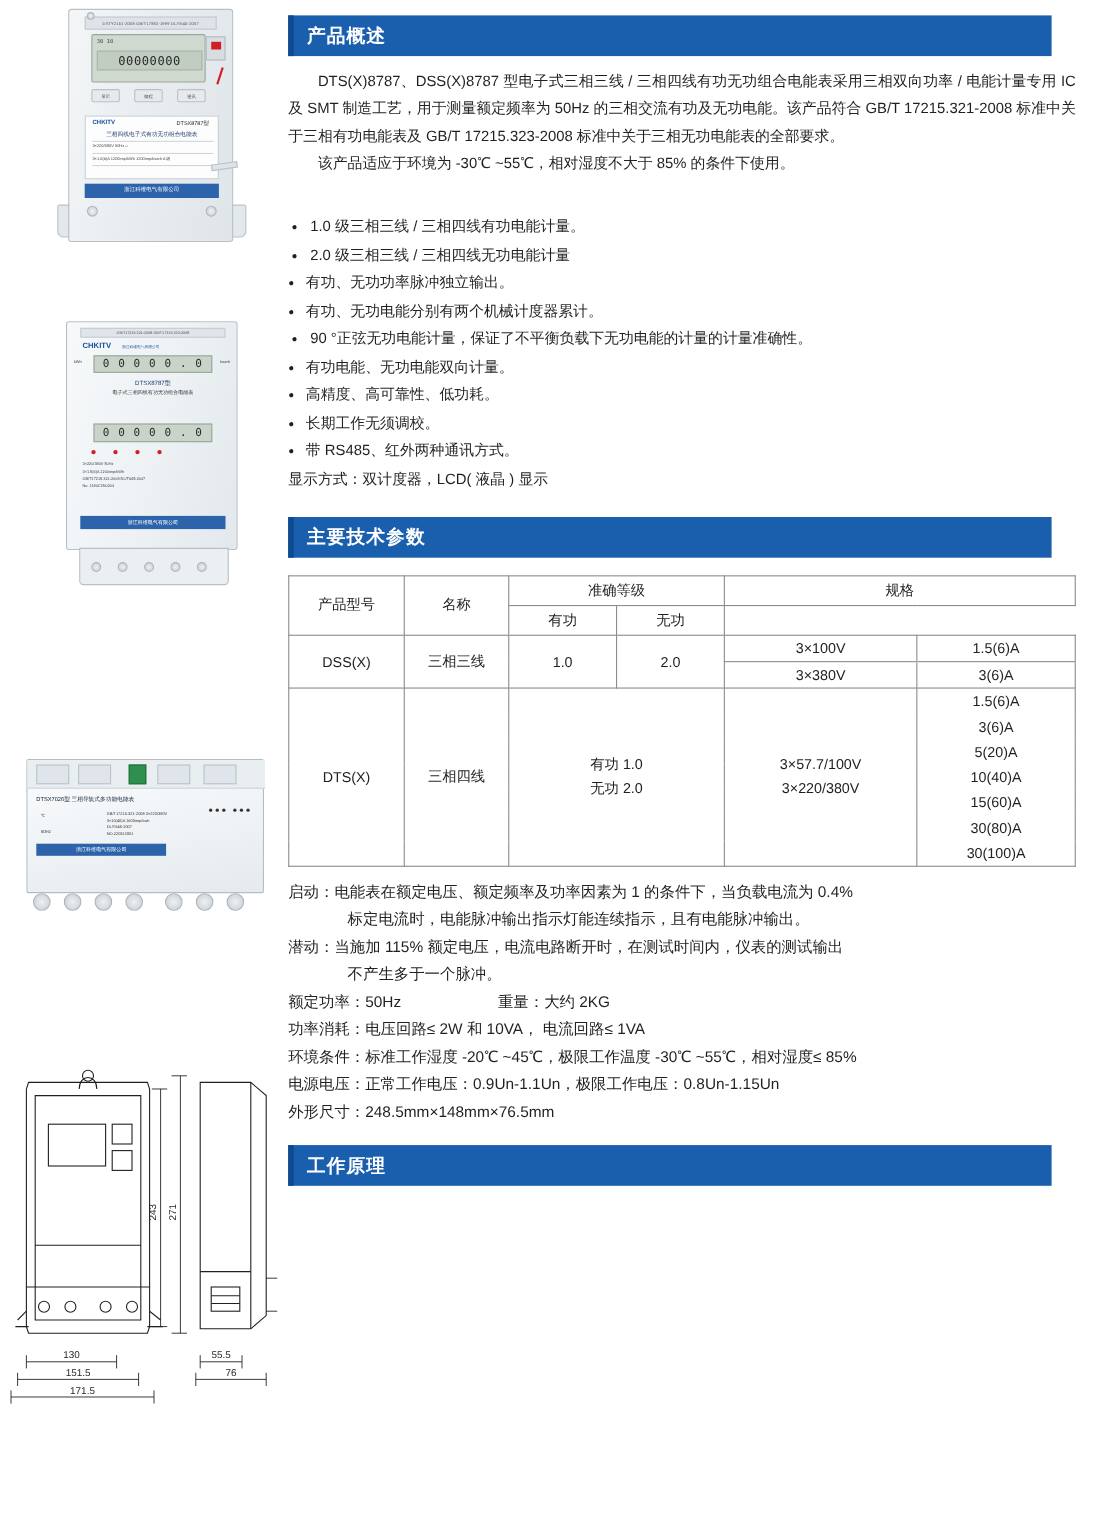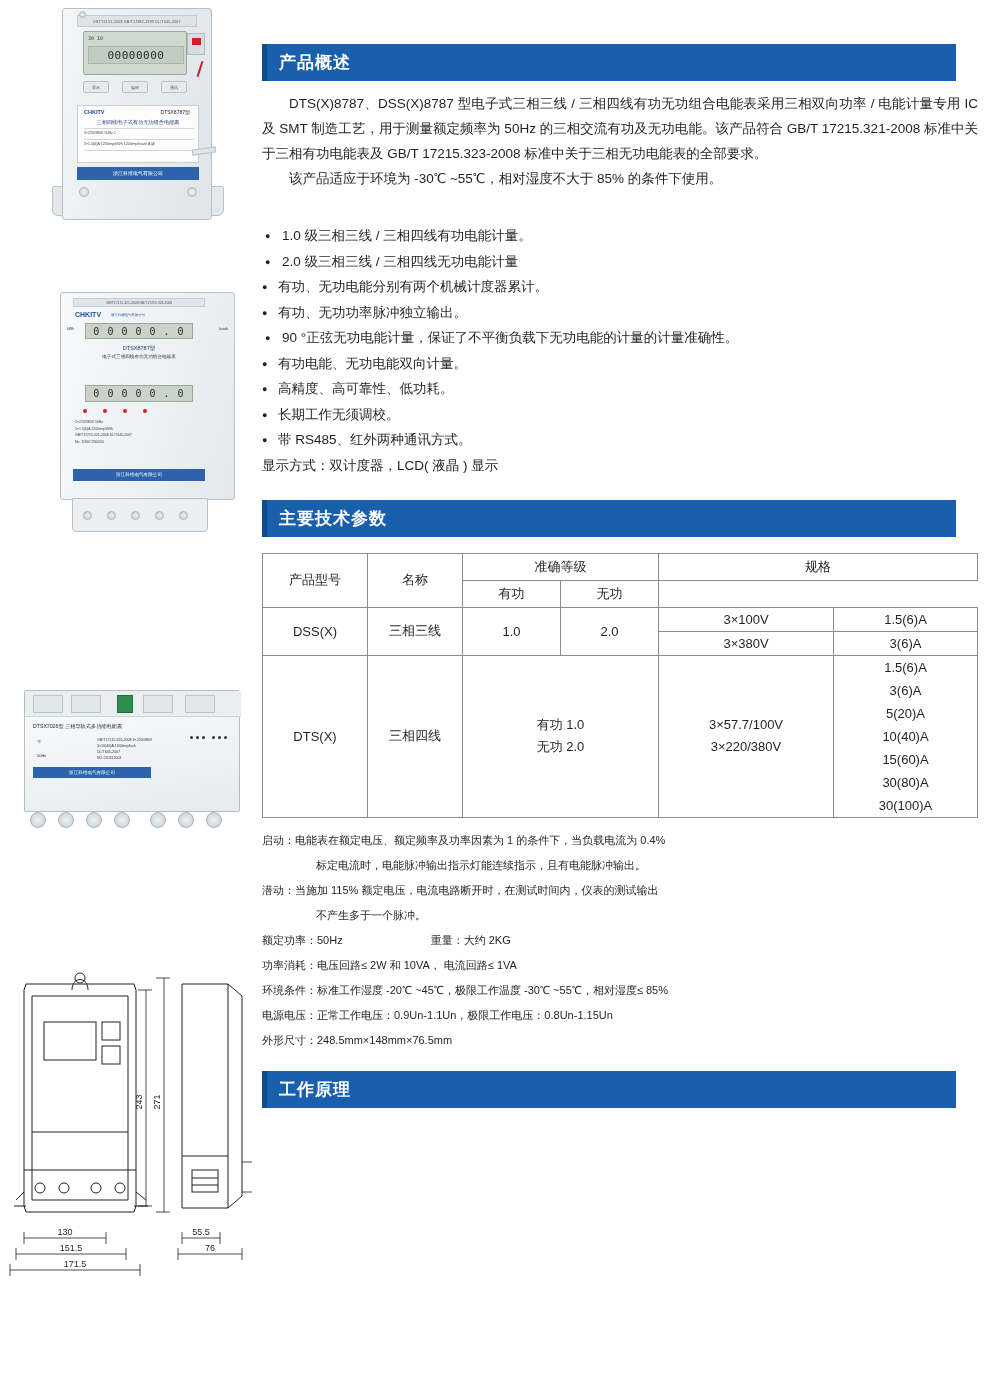--- a/index.html
+++ b/index.html
@@ -76,21 +76,21 @@
     background: #2c63ab; color: #fff; font-size: 5px; text-align: center; line-height: 13px;
   }
   .m1-screw { position: absolute; width: 10px; height: 10px; border-radius: 50%; background: radial-gradient(#f2f4f6,#c3cad0); border: 1px solid #aeb6bd; }
   .m1-wing-l { position: absolute; left: 0; top: 178px; width: 36px; height: 30px; background: #e3e8ec; border: 1px solid #bcc3c9; border-radius: 2px 0 0 6px; }
   .m1-wing-r { position: absolute; right: 0; top: 178px; width: 36px; height: 30px; background: #e3e8ec; border: 1px solid #bcc3c9; border-radius: 0 2px 6px 0; }
   .m1-hook { position: absolute; left: 140px; top: 140px; width: 24px; height: 6px; background: #dfe4e8; border: 1px solid #b9c0c6; transform: rotate(-8deg); }
 
   
   .meter2 { position: absolute; left: 52px; top: 292px; width: 176px; height: 250px; }
   .m2-body {
-    position: absolute; left: 8px; top: 0; width: 175px; height: 208px;
+    position: absolute; left: 8px; top: 0; width: 156px; height: 208px;
     background: linear-gradient(105deg,#f7f9fa 0%, #eef2f5 50%, #e2e8ec 100%);
     border: 1px solid #b8c0c6; border-radius: 3px;
   }
   .m2-bar { position: absolute; left: 12px; top: 5px; width: 132px; height: 9px; background: #dfe5ea; border: 1px solid #c6ccd1; font-size: 3.4px; color: #4c5257; text-align: center; line-height: 9px; }
   .m2-brand { position: absolute; left: 14px; top: 18px; font-size: 7px; font-weight: bold; color: #1a52a0; }
   .m2-brandsub { position: absolute; left: 50px; top: 20px; font-size: 3.4px; color: #1a52a0; }
   .m2-disp1 { position: absolute; left: 24px; top: 30px; width: 108px; height: 16px; background: #c9d3c9; border: 1px solid #9aa89a; }
   .m2-disp2 { position: absolute; left: 24px; top: 92px; width: 108px; height: 17px; background: #c9d3c9; border: 1px solid #9aa89a; }
   .m2-dig { font-family: "DejaVu Sans Mono", monospace; font-size: 10px; color: #2b2b2b; text-align: center; line-height: 16px; letter-spacing: 1px; }
   .m2-mid { position: absolute; left: 18px; top: 52px; width: 120px; height: 34px; text-align: center; }
@@ -122,21 +122,21 @@
   .m3-side { position: absolute; left: 4px; top: 30px; font-size: 4px; color: #333; }
   .m3-bot { position: absolute; left: 14px; top: 136px; width: 216px; height: 18px; }
   .m3-term { position: absolute; top: 0; width: 16px; height: 16px; border-radius: 50%; background: radial-gradient(#eef1f3,#c5ccd2); border: 1px solid #aab2b9; }
 
   
   .draw { position: absolute; left: 6px; top: 956px; width: 252px; height: 360px; }
   .dimtxt { font-size: 9px; fill: #231f20; font-family: "Liberation Sans", sans-serif; }
   .dimtxt-v { font-size: 9px; fill: #231f20; font-family: "Liberation Sans", sans-serif; }
 
   
-  .content { position: absolute; left: 262px; top: 0; width: 738px; margin-top: 30px; }
+  .content { position: absolute; left: 262px; top: 0; width: 738px; }
 
   .sec-head {
     background: #1a5fad;
     color: #ffffff;
     font-size: 17px;
     font-weight: bold;
     padding: 7px 0 7px 12px;
     letter-spacing: 1px;
     width: 694px;
     border-left: 5px solid #0d4a8f;
@@ -181,21 +181,21 @@
   table.spec th, table.spec td {
     border: 1px solid #8c8c8c;
     text-align: center;
     vertical-align: middle;
     padding: 4px 2px;
   }
   table.spec th { font-weight: normal; }
   .cell-sub { line-height: 22px; }
 
   
-  .param { font-size: 11px; line-height: 25px; }
+  .param { font-size: 14px; line-height: 25px; }
   .param .sub { padding-left: 54px; }
   .gap1 { display: inline-block; width: 88px; }
 </style>
 </head>
 <body>
 
 <div class="page">
 
   <div class="left-col">
 
@@ -384,22 +384,22 @@
     <div class="sec-head">产品概述</div>
     <div style="height:10px"></div>
     <div class="para indent">DTS(X)8787、DSS(X)8787 型电子式三相三线 / 三相四线有功无功组合电能表采用三相双向功率 / 电能计量专用 IC 及 SMT 制造工艺，用于测量额定频率为 50Hz 的三相交流有功及无功电能。该产品符合 GB/T 17215.321-2008 标准中关于三相有功电能表及 GB/T 17215.323-2008 标准中关于三相无功电能表的全部要求。</div>
     <div class="para indent">该产品适应于环境为 -30℃ ~55℃，相对湿度不大于 85% 的条件下使用。</div>
 
     <div style="height:22px"></div>
     <div style="height:10px"></div>
     <ul class="bullets">
       <li class="sp">1.0 级三相三线 / 三相四线有功电能计量。</li>
       <li class="sp">2.0 级三相三线 / 三相四线无功电能计量</li>
+      <li>有功、无功功率脉冲独立输出。</li>
       <li>有功、无功电能分别有两个机械计度器累计。</li>
-      <li>有功、无功功率脉冲独立输出。</li>
       <li class="sp">90 °正弦无功电能计量，保证了不平衡负载下无功电能的计量的计量准确性。</li>
       <li>有功电能、无功电能双向计量。</li>
       <li>高精度、高可靠性、低功耗。</li>
       <li>长期工作无须调校。</li>
       <li>带 RS485、红外两种通讯方式。</li>
     </ul>
     <div class="plain-line">显示方式：双计度器，LCD( 液晶 ) 显示</div>
 
     <div style="height:22px"></div>
     <div class="sec-head">主要技术参数</div>

